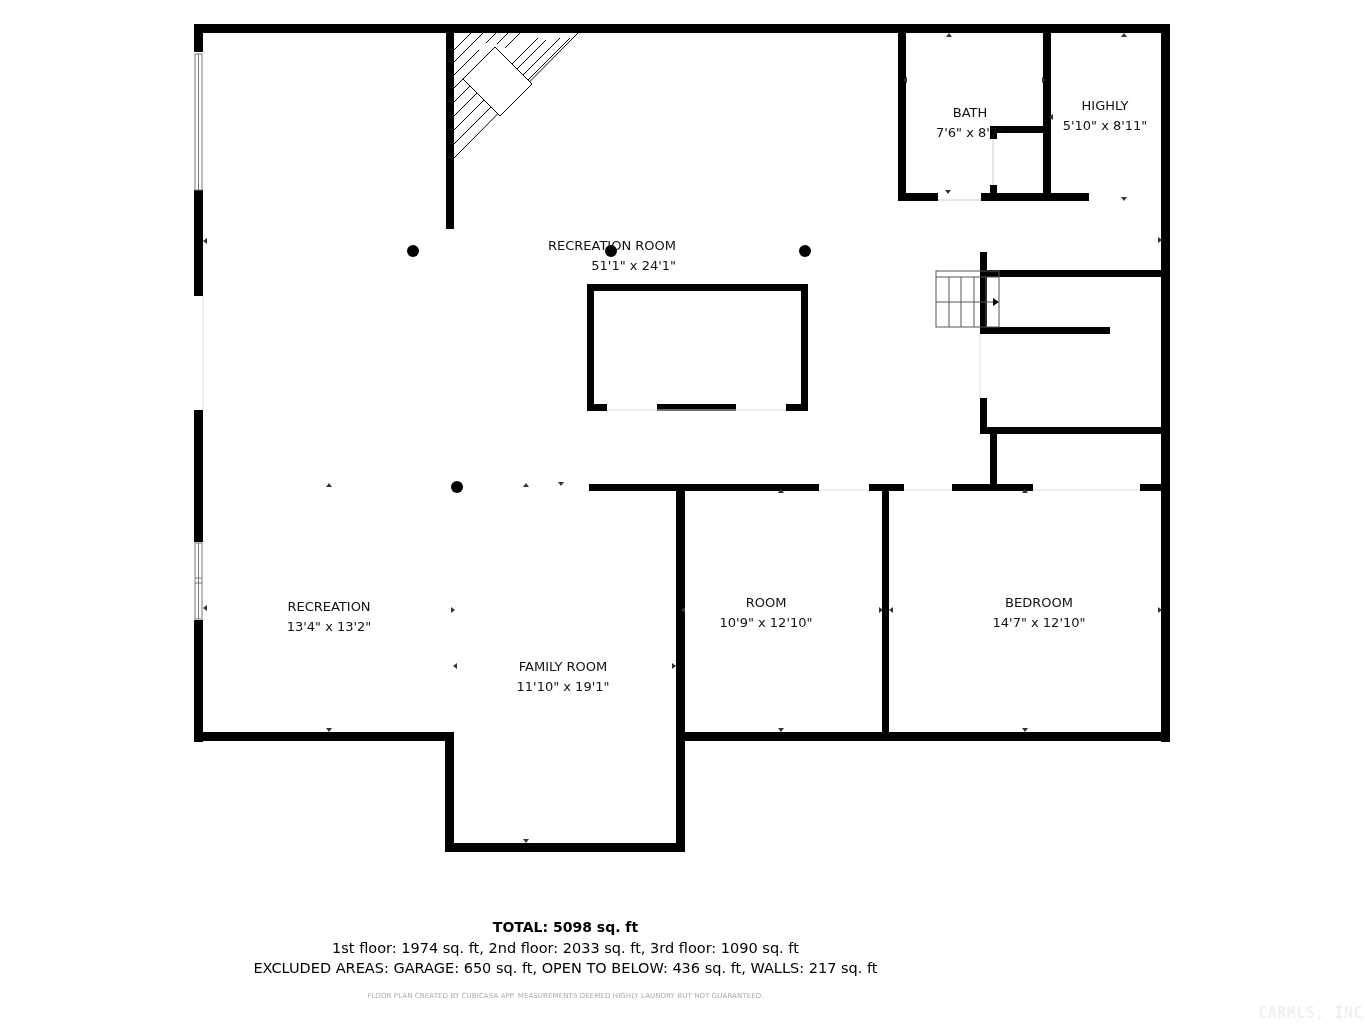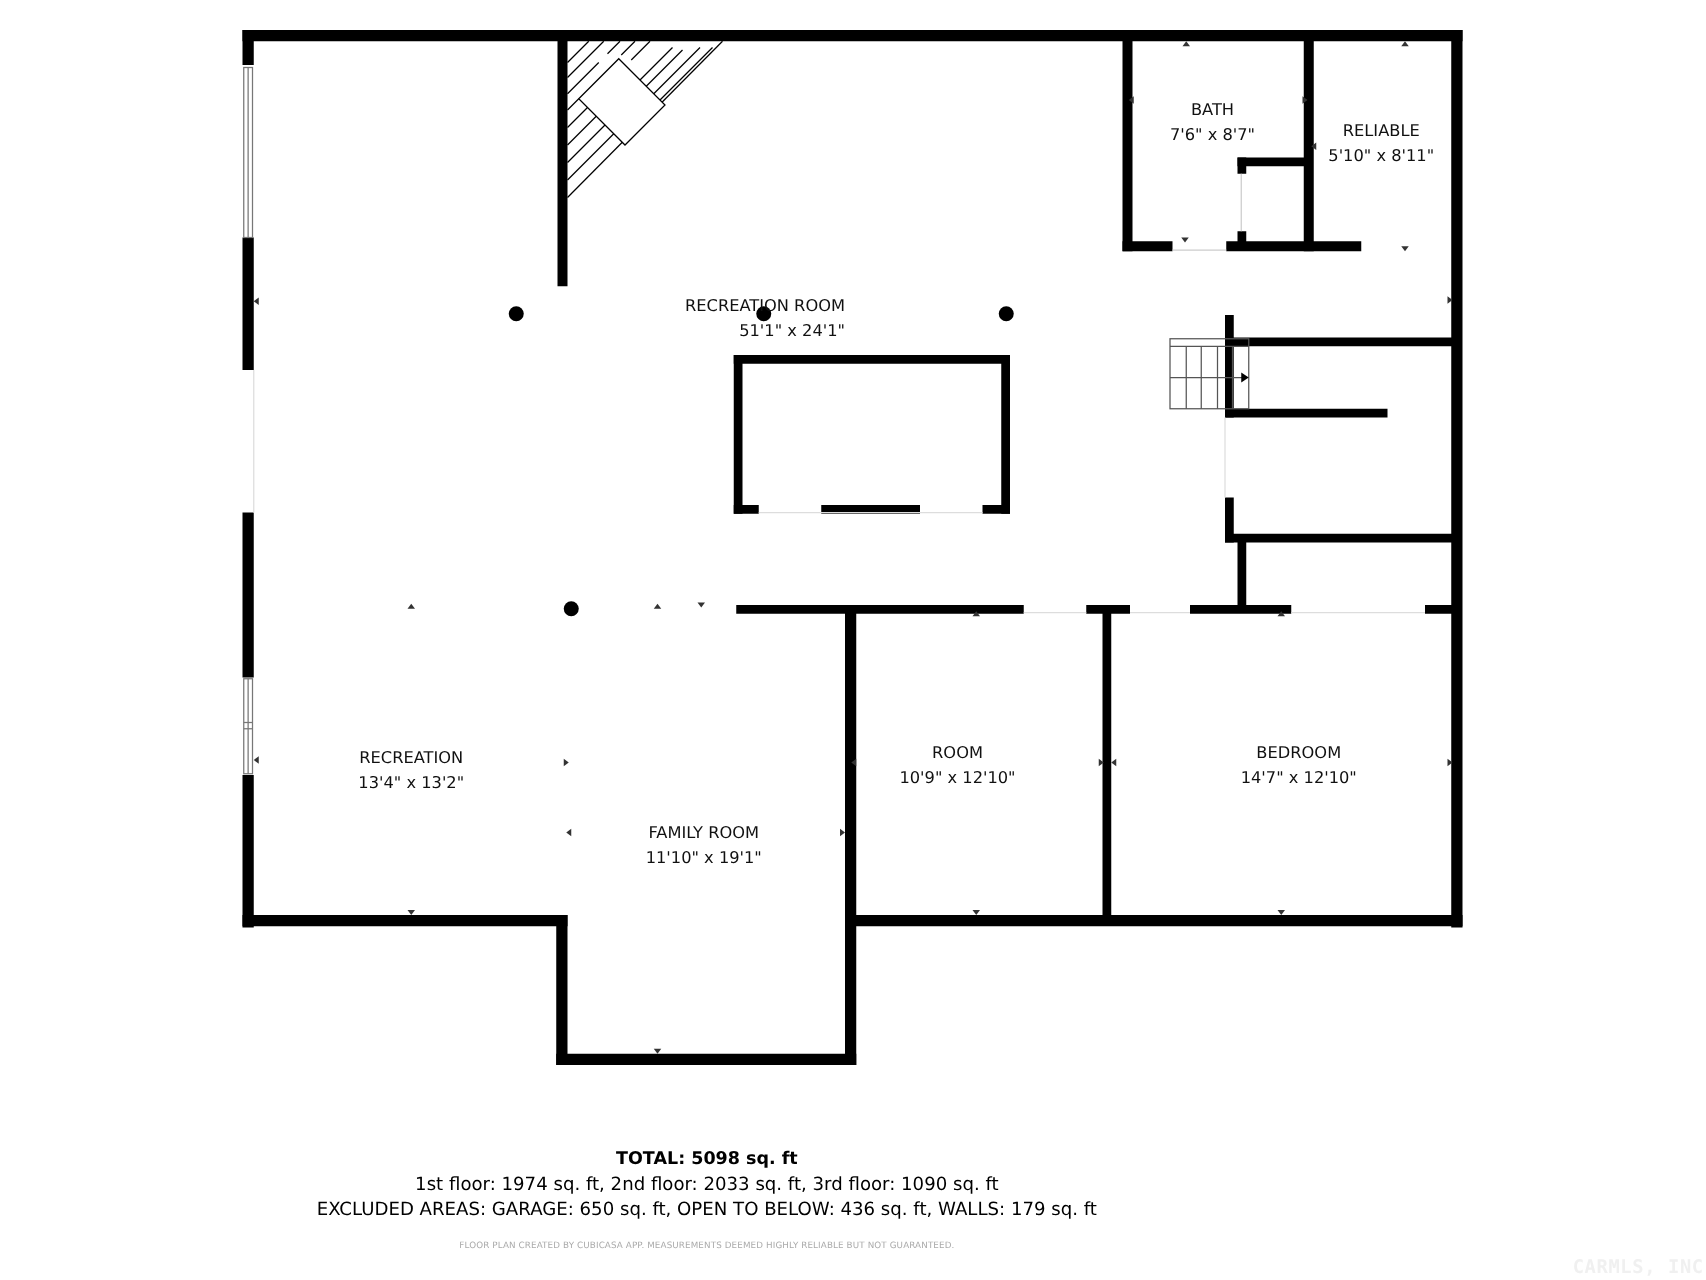--- a/index.html
+++ b/index.html
@@ -154,26 +154,26 @@
     <polygon points="1022,728 1025,732 1028,728"></polygon>
     <polygon points="523,839 526,843 529,839"></polygon>
     <polygon points="207,605 203,608 207,611"></polygon>
   </g>
 </svg>
 
 <div class="lbl" style="left:612px; top:236px;text-align:right;">
   <span>RECREATION ROOM</span>
   <span>51'1" x 24'1"</span>
 </div>
-<div class="lbl" style="left:970px; top:79px;">
+<div class="lbl" style="left:970px; top:103px;">
   <span>BATH</span>
   <span>7'6" x 8'7"</span>
 </div>
 <div class="lbl" style="left:1105px; top:96px;">
-  <span>RELIABLE</span>
+  <span>HIGHLY</span>
   <span>5'10" x 8'11"</span>
 </div>
 <div class="lbl" style="left:329px; top:597px;">
   <span>RECREATION</span>
   <span>13'4" x 13'2"</span>
 </div>
 <div class="lbl" style="left:563px; top:657px;">
   <span>FAMILY ROOM</span>
   <span>11'10" x 19'1"</span>
 </div>
@@ -182,17 +182,17 @@
   <span>10'9" x 12'10"</span>
 </div>
 <div class="lbl" style="left:1026px; top:593px;margin-left:13px;">
   <span>BEDROOM</span>
   <span>14'7" x 12'10"</span>
 </div>
 
 <div class="summary">
   <div class="total">TOTAL: 5098 sq. ft</div>
   <div class="line">1st floor: 1974 sq. ft, 2nd floor: 2033 sq. ft, 3rd floor: 1090 sq. ft</div>
-  <div class="line">EXCLUDED AREAS: GARAGE: 650 sq. ft, OPEN TO BELOW: 436 sq. ft, WALLS: 179 sq. ft</div>
-  <div class="disclaimer">FLOOR PLAN CREATED BY CUBICASA APP. MEASUREMENTS DEEMED HIGHLY RELIABLE BUT NOT GUARANTEED.</div>
+  <div class="line">EXCLUDED AREAS: GARAGE: 650 sq. ft, OPEN TO BELOW: 436 sq. ft, WALLS: 217 sq. ft</div>
+  <div class="disclaimer">FLOOR PLAN CREATED BY CUBICASA APP. MEASUREMENTS DEEMED HIGHLY LAUNDRY BUT NOT GUARANTEED.</div>
 </div>
 
 <div class="watermark">CARMLS, INC</div>
 
 </body></html>

